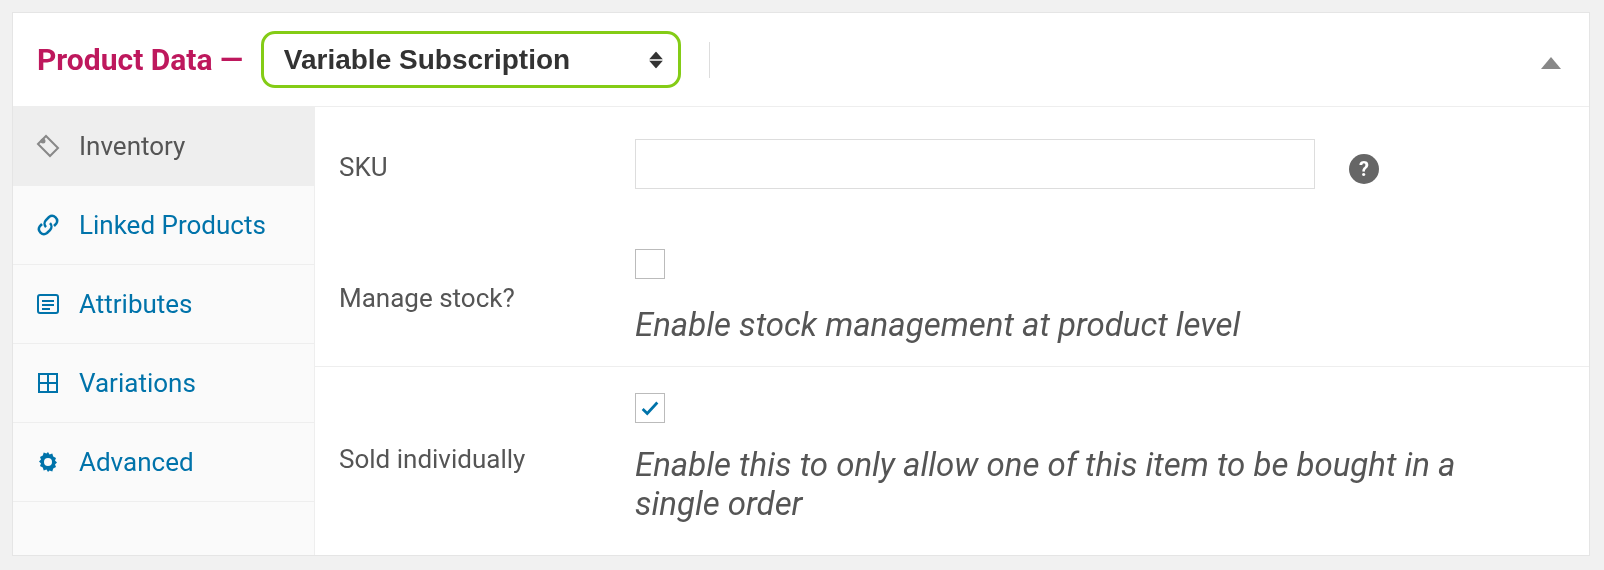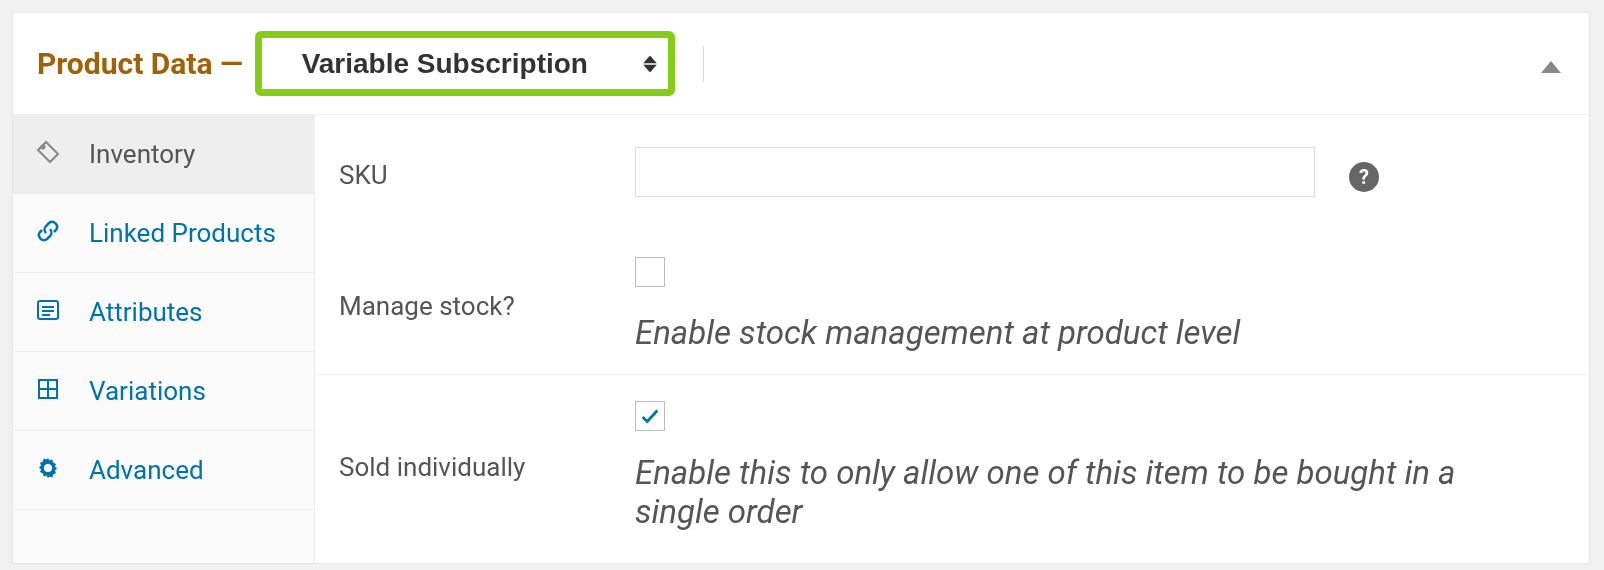--- a/index.html
+++ b/index.html
@@ -18,40 +18,39 @@
   .panel-header {
     display: flex;
     align-items: center;
     padding: 18px 24px;
     border-bottom: 1px solid #eee;
     position: relative;
   }
   .panel-title {
     font-weight: 700;
     font-size: 30px;
-    color: #a16207;
-    margin-right: 12px;
+    color: #be185d;
+    margin-right: 18px;
   }
   .select-wrap {
     position: relative;
     display: inline-block;
   }
   .product-type-select {
     -webkit-appearance: none;
     appearance: none;
-    border: 7px solid #84cc16;
-    border-radius: 6px;
+    border: 3px solid #84cc16;
+    border-radius: 14px;
     background: #fff;
     padding: 10px 60px 10px 20px;
     font-size: 28px;
     font-weight: 600;
     color: #333;
     min-width: 420px;
     cursor: pointer;
-    text-align: center;
   }
   .select-caret {
     position: absolute;
     right: 18px;
     top: 50%;
     transform: translateY(-50%);
     pointer-events: none;
     display: flex;
     flex-direction: column;
     gap: 1px;
@@ -73,22 +72,22 @@
   .panel-body {
     display: flex;
   }
   .tabs {
     width: 302px;
     background: #fafafa;
     border-right: 1px solid #eee;
   }
   .tab {
     display: flex;
-    align-items: flex-start;
-    gap: 28px;
+    align-items: center;
+    gap: 18px;
     padding: 24px 22px;
     border-bottom: 1px solid #eee;
     cursor: pointer;
     color: #0073aa;
     font-size: 26px;
   }
   .tab.active {
     color: #555;
     background: #eeeeee;
   }

